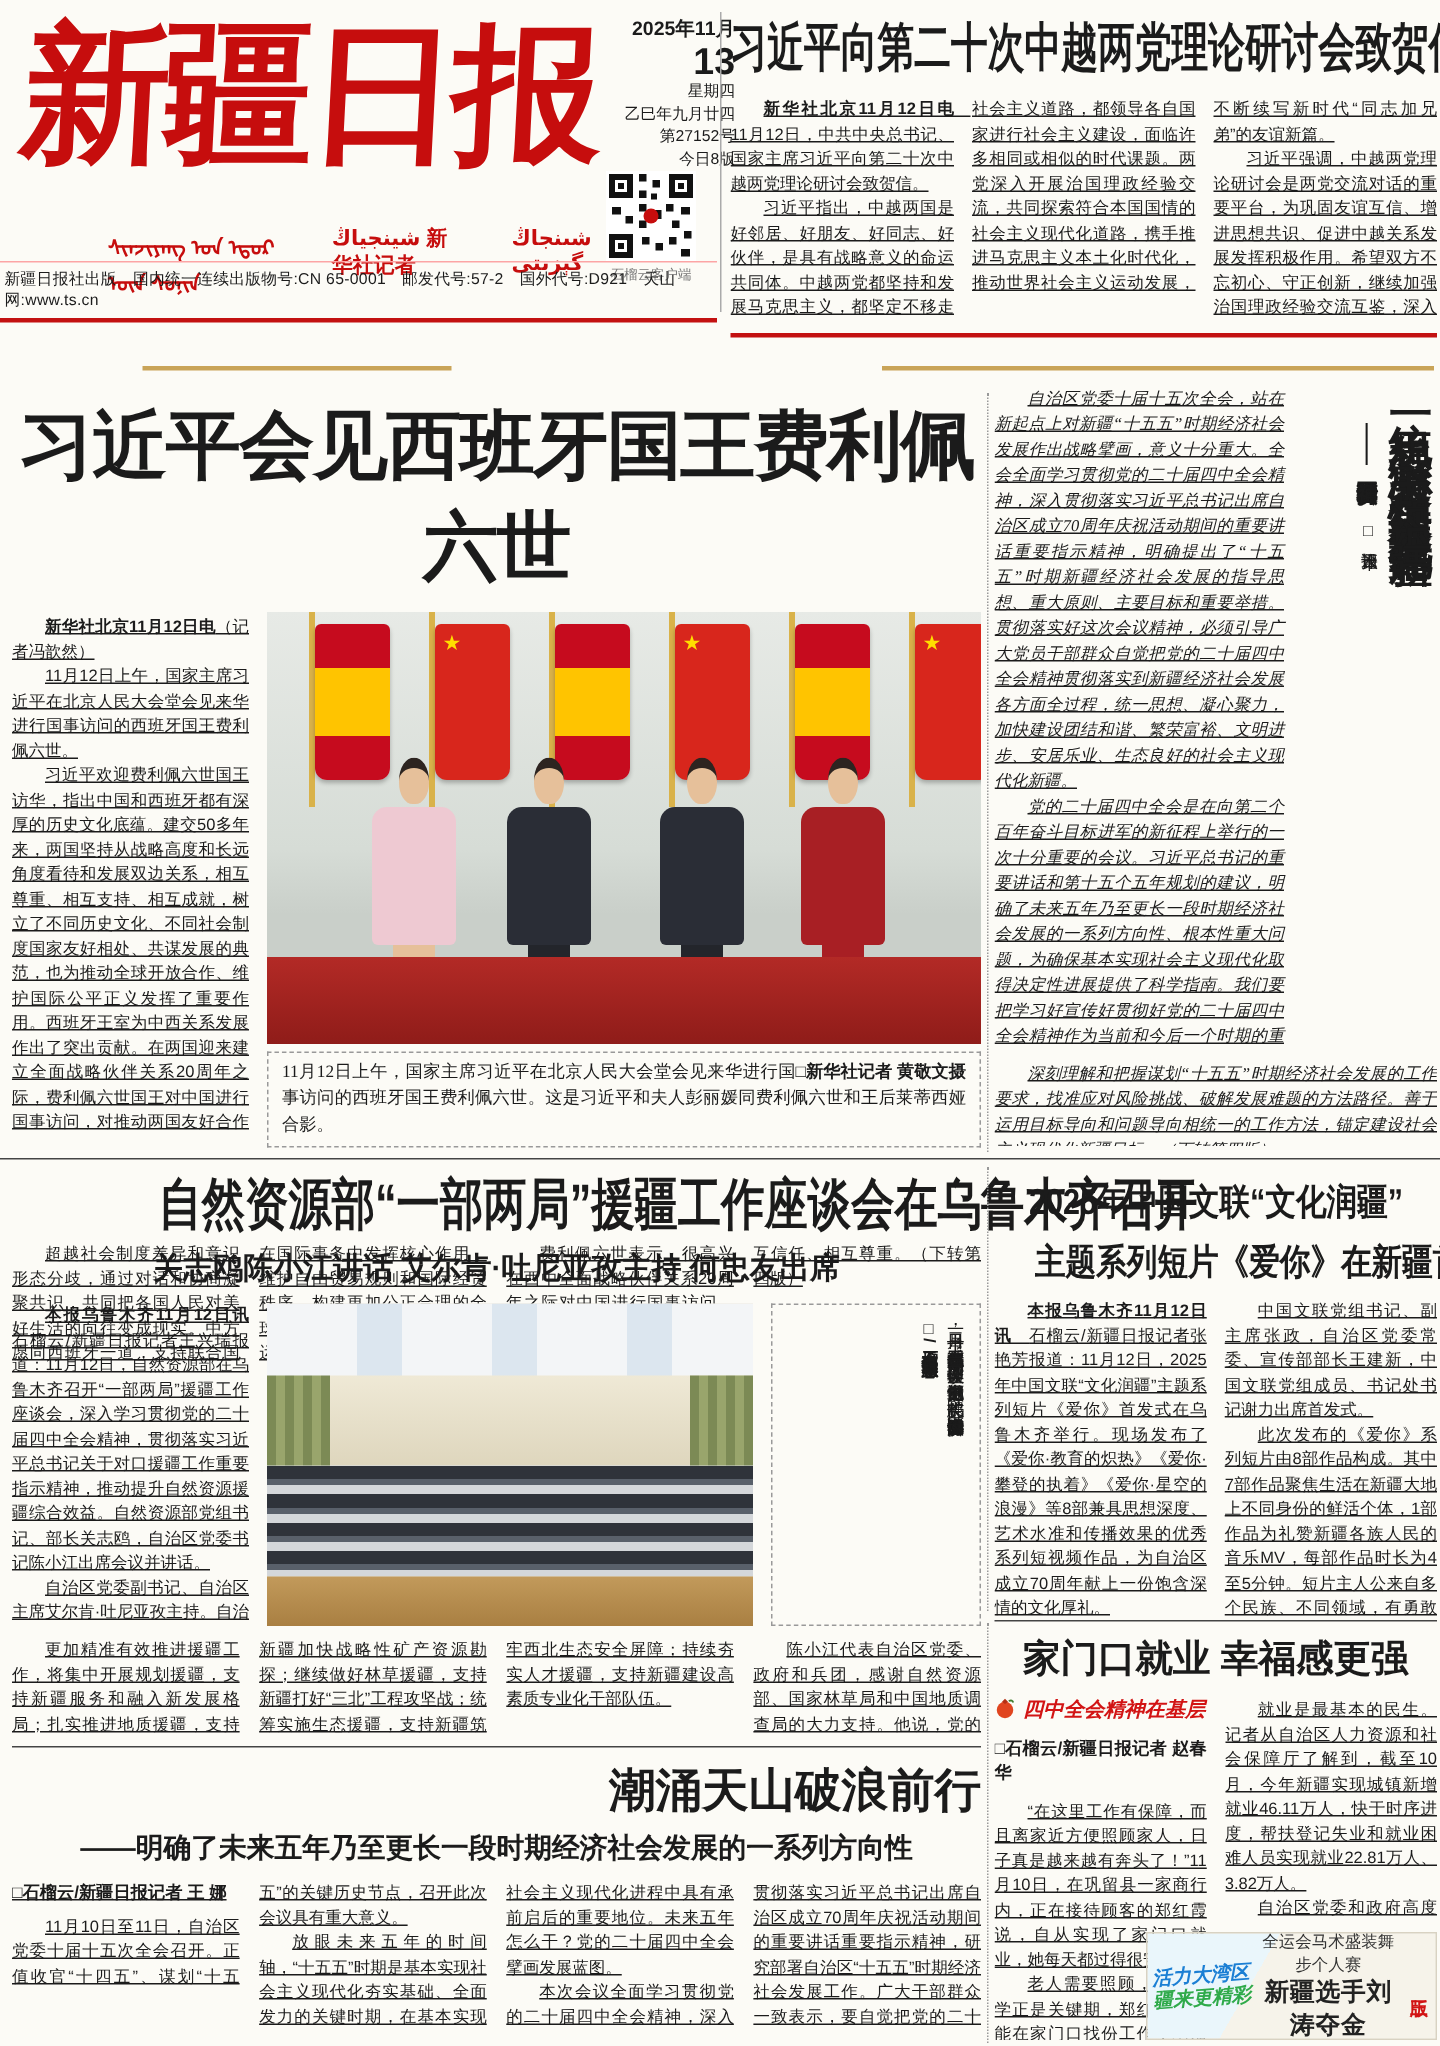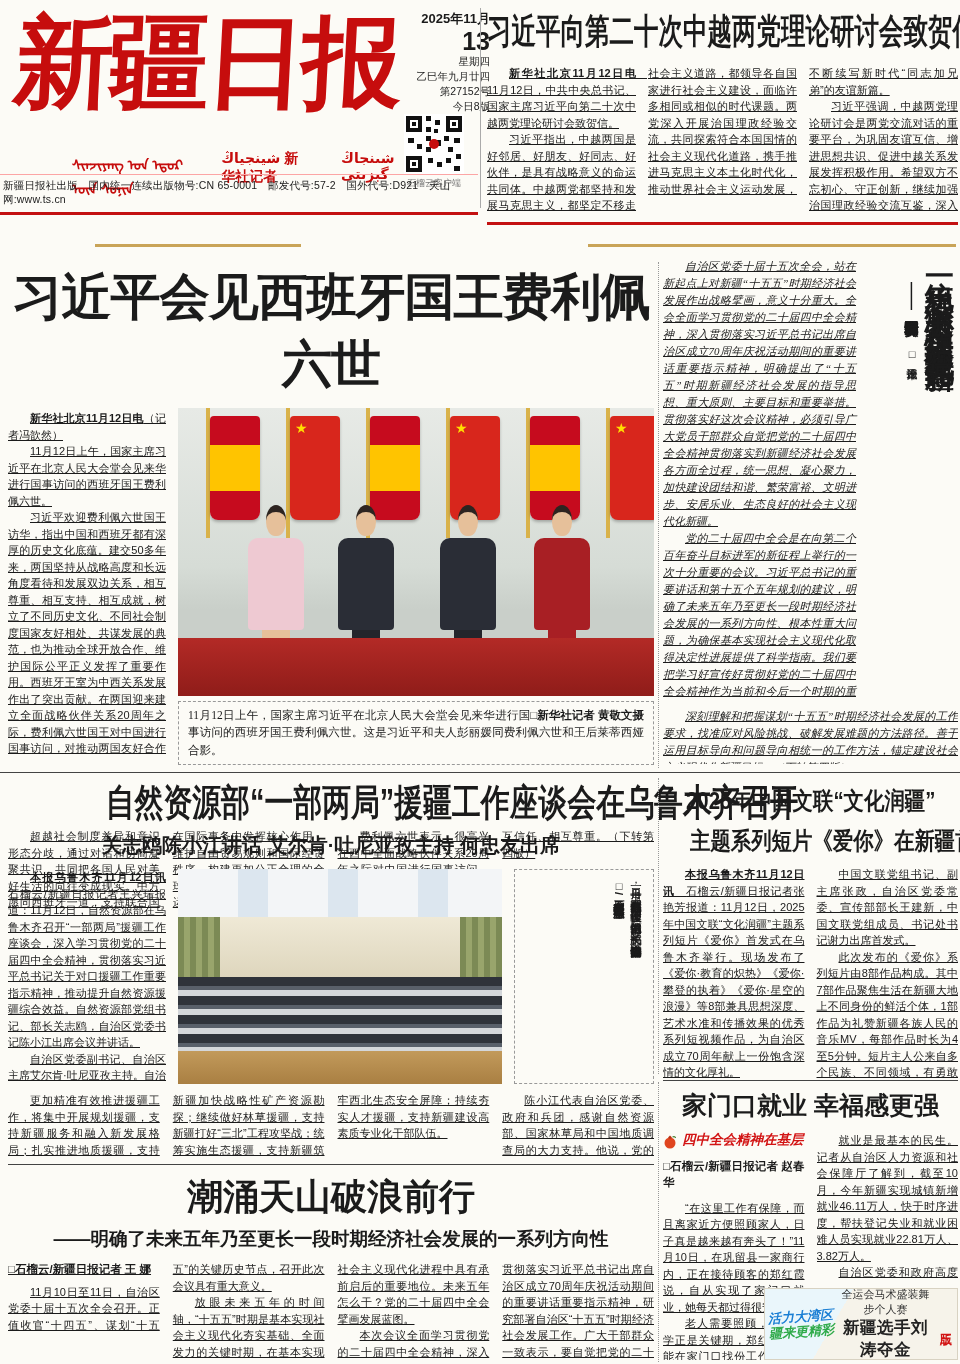--- a/index.html
+++ b/index.html
@@ -86,34 +86,34 @@
   
   .wenlian{position:absolute;left:663px;top:778px;width:295px;height:298px;}
   .wenlian h1{text-align:center;margin:0 0 8px;line-height:1.25;}
   .wenlian h1 span{display:inline-block;white-space:nowrap;font-size:24px;font-weight:900;transform:scaleX(0.85);}
   .cols2{column-count:2;column-gap:12px;height:228px;overflow:hidden;}
   
   .jiamenkou{position:absolute;left:663px;top:1080px;width:295px;height:284px;border-top:1px solid #444;padding-top:8px;box-sizing:border-box;}
   .jm-headline{text-align:center;font-size:25px;font-weight:900;margin:0 0 10px;}
   .jm-cols{display:flex;gap:12px;position:relative;height:228px;}
   .jm-col{width:142px;overflow:hidden;}
-  .tagline{display:flex;align-items:flex-end;gap:5px;color:#d21414;font-weight:900;font-size:13.5px;font-style:italic;}
+  .tagline{display:flex;align-items:flex-start;gap:5px;color:#d21414;font-weight:900;font-size:13.5px;font-style:italic;}
   .jm-byline{font-size:11.5px;font-weight:bold;margin:9px 0;}
   .promo{position:absolute;right:0;bottom:0;width:192px;height:70px;background:linear-gradient(120deg,#eaf6fb 0 38%,#f6f3ea 38%);
     border:1px solid #d8d2c2;display:flex;align-items:center;z-index:3;}
   .promo-art{width:72px;text-align:center;transform:rotate(-4deg);font-weight:900;font-style:italic;line-height:15px;font-size:13px;}
   .promo-art .l1{color:#1b7fd4;}
   .promo-art .l2{color:#2faa4a;}
   .promo-main{flex:1;text-align:center;}
   .promo-t1{font-size:11px;color:#333;}
   .promo-t2{font-size:16.5px;font-weight:900;color:#222;letter-spacing:0.5px;}
   .promo-page{writing-mode:vertical-rl;color:#d21414;font-weight:900;font-size:12px;padding:4px 3px;}
   
   .chaoyong{position:absolute;left:8px;top:1164px;width:646px;height:200px;border-top:1px solid #444;padding-top:6px;box-sizing:border-box;}
-  .cy-headline{text-align:center;font-size:36px;font-weight:900;margin:2px 0 4px;}
+  .cy-headline{text-align:right;font-size:31px;font-weight:900;margin:2px 0 4px;}
   .cy-sub{text-align:center;font-size:18.5px;font-weight:900;margin:0 0 10px;}
   .cols4{column-count:4;column-gap:13px;height:100px;overflow:hidden;}
   .cy-byline{font-weight:bold;font-size:11.5px;margin-bottom:6px;}
 </style>
 </head>
 <body>
 
 <div class="page">
 
   <div class="header-left">

